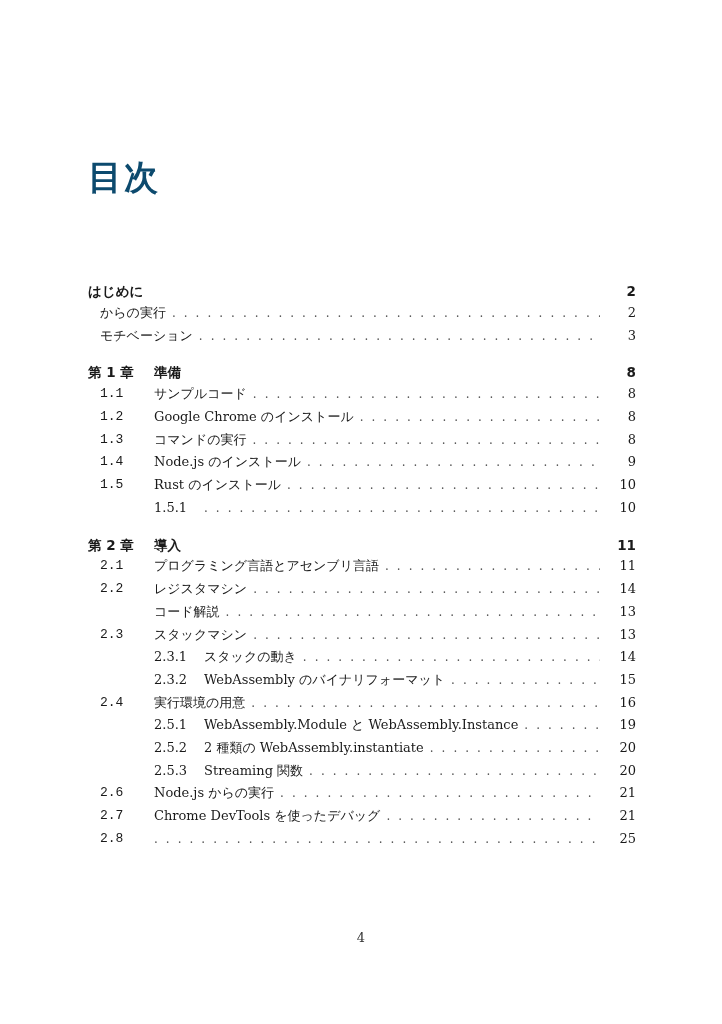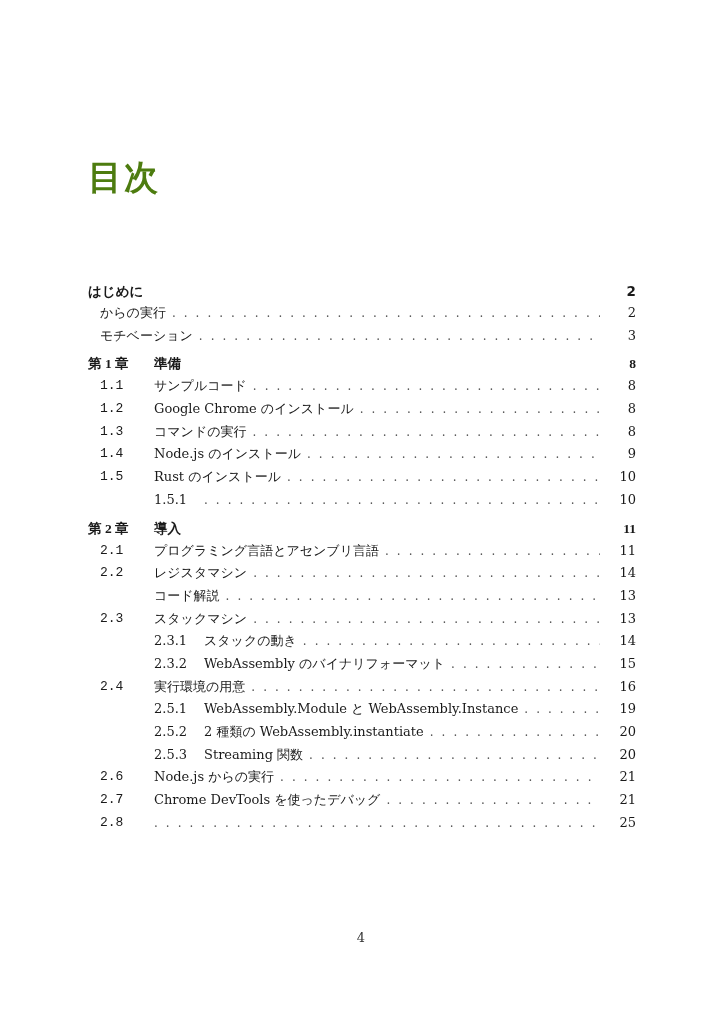--- a/index.html
+++ b/index.html
@@ -16,48 +16,47 @@
       font-family: "DejaVu Serif", "Liberation Serif", serif;
     }
     .page-title {
       position: absolute;
       left: 88px;
       top: 155px;
       font-family: "DejaVu Sans", "Liberation Sans", sans-serif;
       font-weight: bold;
       font-size: 34px;
       letter-spacing: 2px;
-      color: #4d7c0f;
+      color: #0c4a6e;
       margin: 0;
     }
     .toc {
       position: absolute;
       left: 88px;
       top: 280px;
       width: 548px;
     }
     .row {
       position: relative;
       height: 22.7px;
       line-height: 22.7px;
       font-size: 13px;
       display: flex;
-      align-items: center;
+      align-items: flex-end;
       white-space: nowrap;
     }
     .row.chapter {
       font-family: "DejaVu Sans", "Liberation Sans", sans-serif;
       font-weight: bold;
       font-size: 13.5px;
       height: 22px;
       line-height: 22px;
     }
     .row.chapter.spaced {
-      margin-top: 6px;
-      font-family: Liberation Serif, serif;
+      margin-top: 14px;
     }
     .num {
       display: inline-block;
       flex: 0 0 auto;
     }
     .row.chapter .num {
       width: 66px;
     }
     .row.section .num {
       width: 54px;

